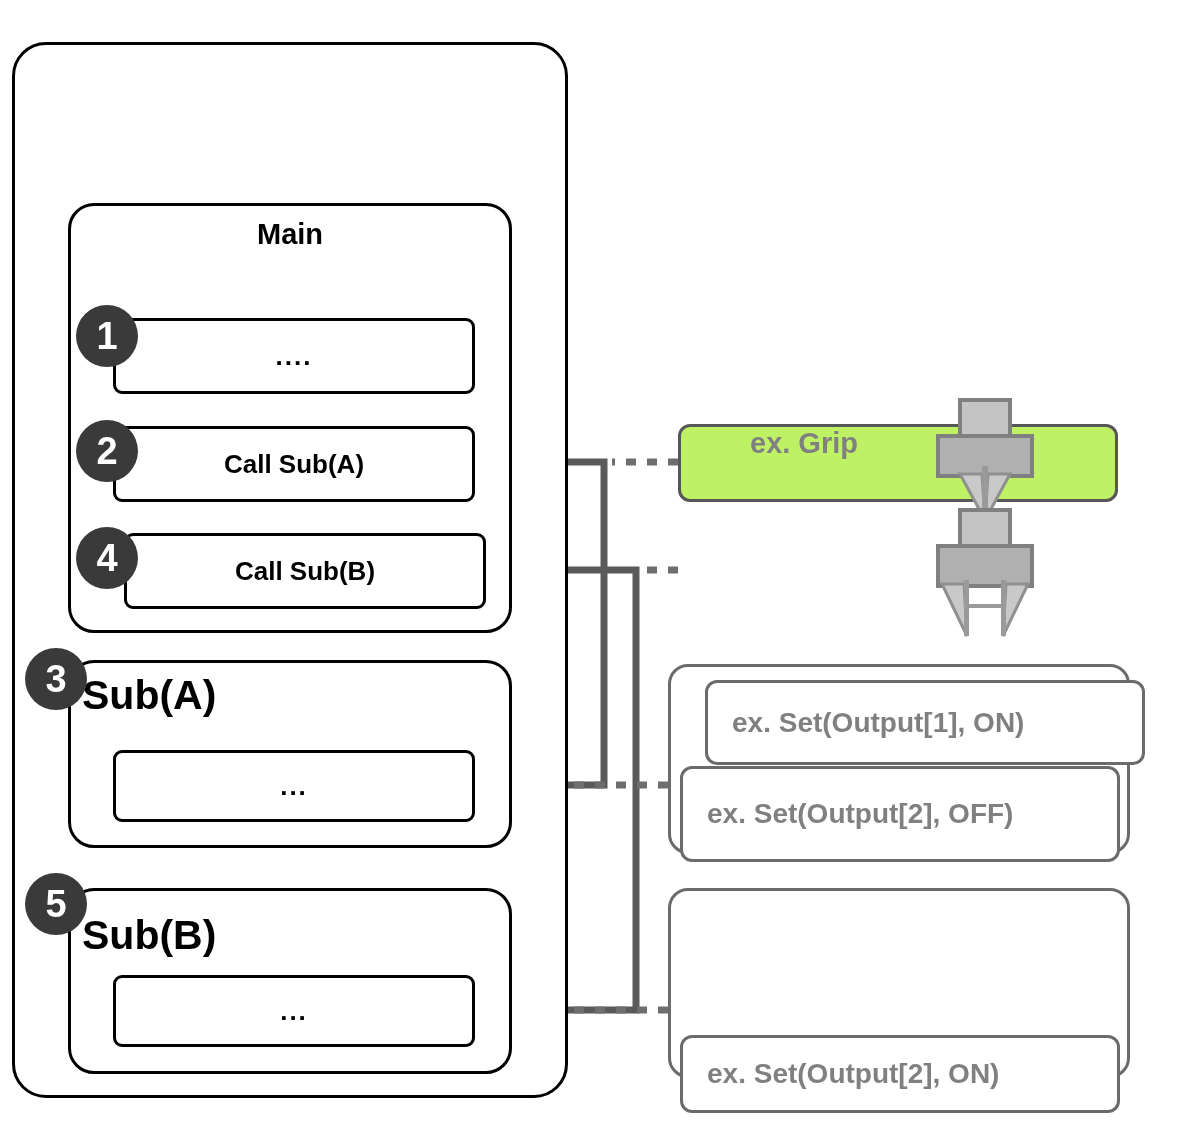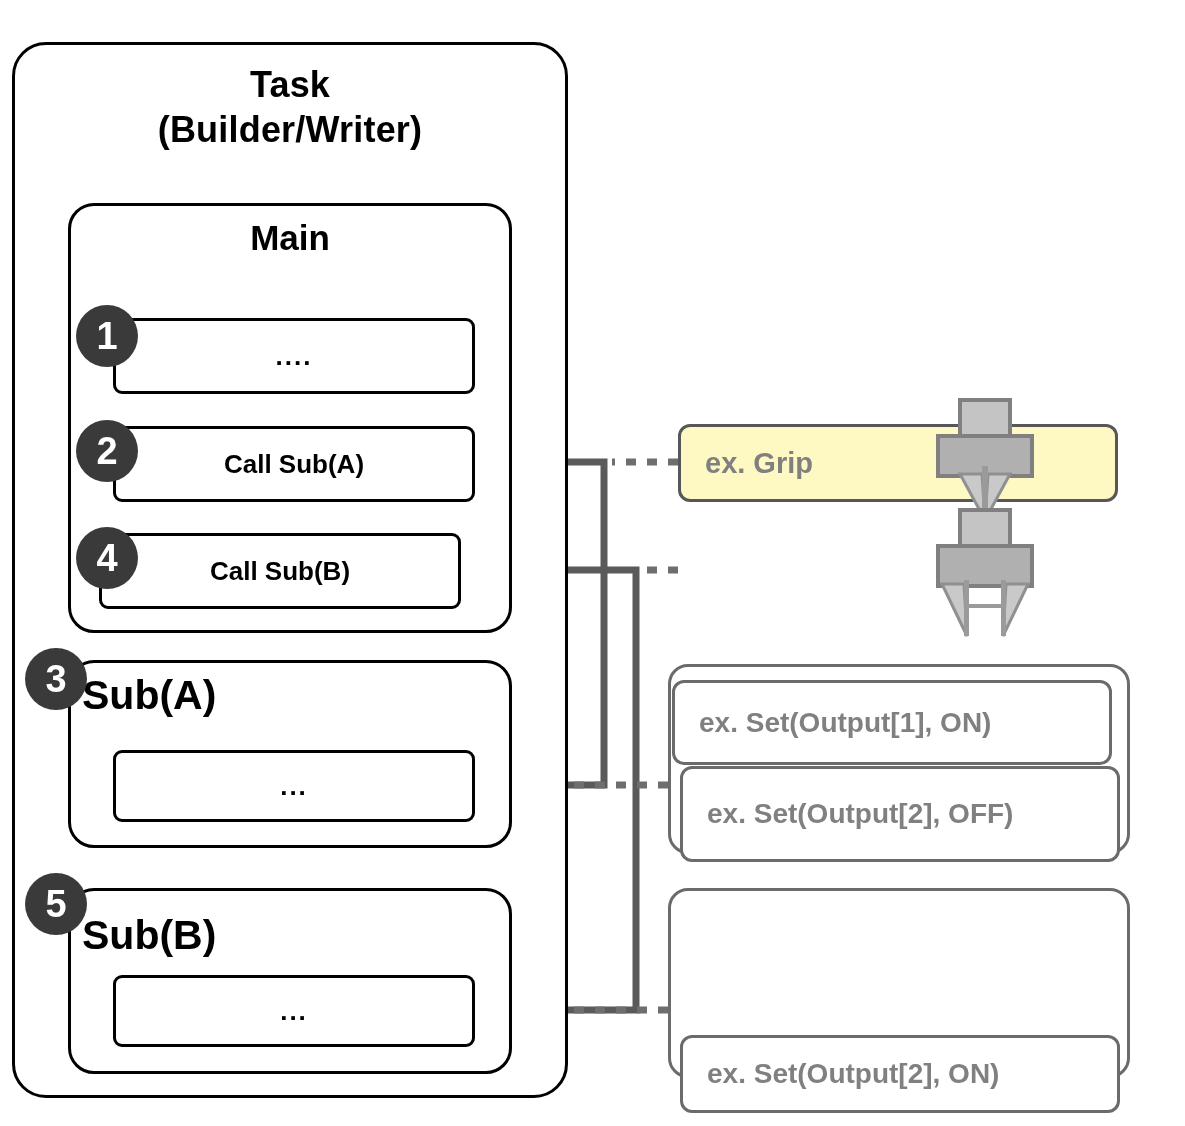--- a/index.html
+++ b/index.html
@@ -14,61 +14,61 @@
   .main-box{left:68px;top:203px;width:444px;height:430px;
       border:3px solid #000;border-radius:26px;}
   .sub-box{left:68px;width:444px;border:3px solid #000;border-radius:26px;}
   .sub-a{top:660px;height:188px;}
   .sub-b{top:888px;height:186px;}
 
   
   .task-title{position:absolute;left:12px;top:62px;width:556px;text-align:center;
       font-size:36px;font-weight:bold;color:#000;line-height:1.26;letter-spacing:.2px;}
   .main-title{position:absolute;left:68px;top:218px;width:444px;text-align:center;
-      font-size:35px;font-weight:bold;color:#000;}
+      font-size:29px;font-weight:bold;color:#000;}
   .sub-title{position:absolute;font-size:41px;font-weight:bold;color:#000;}
   .sub-a-title{left:82px;top:672px;}
   .sub-b-title{left:82px;top:900px;margin-top:12px;}
 
   
   .step{position:absolute;box-sizing:border-box;border:3px solid #000;border-radius:9px;
         background:#fff;display:flex;align-items:center;justify-content:center;
         font-size:26px;font-weight:bold;color:#000;}
   .step-ellipsis{font-size:26px;font-weight:bold;letter-spacing:2px;}
   .s1{left:113px;top:318px;width:362px;height:76px;}
   .s2{left:113px;top:426px;width:362px;height:76px;}
-  .s4{left:99px;top:533px;width:362px;height:76px;}
+  .s4{left:124px;top:533px;width:362px;height:76px;}
   .sa{left:113px;top:750px;width:362px;height:72px;}
   .sb{left:113px;top:975px;width:362px;height:72px;}
 
   
   .badge{position:absolute;width:62px;height:62px;border-radius:50%;
      background:#3a3a3a;color:#fff;display:flex;align-items:center;justify-content:center;
      font-size:38px;font-weight:bold;line-height:1;}
   .b1{left:76px;top:305px;}
   .b2{left:76px;top:420px;}
   .b4{left:76px;top:527px;}
   .b3{left:25px;top:648px;}
   .b5{left:25px;top:873px;}
 
   
   .ex-card{position:absolute;box-sizing:border-box;border:3px solid #575757;
-     border-radius:12px;background:#fef9c3;display:flex;align-items:center;}
+     border-radius:12px;background:#bef264;display:flex;padding-left:45px;}
   .ex-label{font-size:29px;font-weight:bold;color:#808080;padding-left:24px;
      white-space:nowrap;}
   .grip-card{left:678px;top:424px;width:440px;height:78px;}
   .rel-card{left:678px;top:530px;width:440px;height:78px;}
 
   .grp{position:absolute;box-sizing:border-box;border:3px solid #6b6b6b;
      border-radius:20px;background:#fff;}
   .grp-a{left:668px;top:664px;width:462px;height:190px;}
   .grp-b{left:668px;top:888px;width:462px;height:190px;}
   .io-card{position:absolute;box-sizing:border-box;border:3px solid #6b6b6b;
      border-radius:12px;background:#fff;display:flex;align-items:center;}
-  .io-1{left:672px;top:680px;width:440px;height:85px;}
+  .io-1{left:705px;top:680px;width:440px;height:85px;}
   .io-2{left:680px;top:766px;width:440px;height:96px;}
   .io-3{left:680px;top:904px;width:440px;height:78px;}
   .io-4{left:680px;top:990px;width:440px;height:78px;margin-top:45px;}
   .io-label{font-size:28px;font-weight:bold;color:#808080;padding-left:24px;white-space:nowrap;}
 
   
   #wires{position:absolute;left:0;top:0;width:1185px;height:1126px;
          pointer-events:none;}
   .grip-svg{position:absolute;pointer-events:none;}
 </style>
@@ -88,24 +88,20 @@
 
     <path d="M512,1010 L636,1010 L636,570 L487,570" fill="none" stroke="#5a5a5a" stroke-width="7" marker-end="url(#arrowL)"></path>
 
     <line x1="678" y1="462" x2="612" y2="462" stroke="#6e6e6e" stroke-width="7" stroke-dasharray="10 11"></line>
     <line x1="678" y1="570" x2="645" y2="570" stroke="#6e6e6e" stroke-width="7" stroke-dasharray="10 11"></line>
     <line x1="668" y1="785" x2="480" y2="785" stroke="#6e6e6e" stroke-width="7" stroke-dasharray="10 11"></line>
     <line x1="668" y1="1010" x2="480" y2="1010" stroke="#6e6e6e" stroke-width="7" stroke-dasharray="10 11"></line>
   </svg>
 
   <div class="rbox task-outer"></div>
-  <div class="task-title">
-    <div>Task</div>
-    <div>(Builder/Writer)</div>
-  </div>
 
   <div class="rbox main-box"></div>
   <div class="main-title">Main</div>
 
   <div class="step s1">
     <span class="step-ellipsis">....</span>
   </div>
   <div class="step s2">
     <span>Call Sub(A)</span>
   </div>

